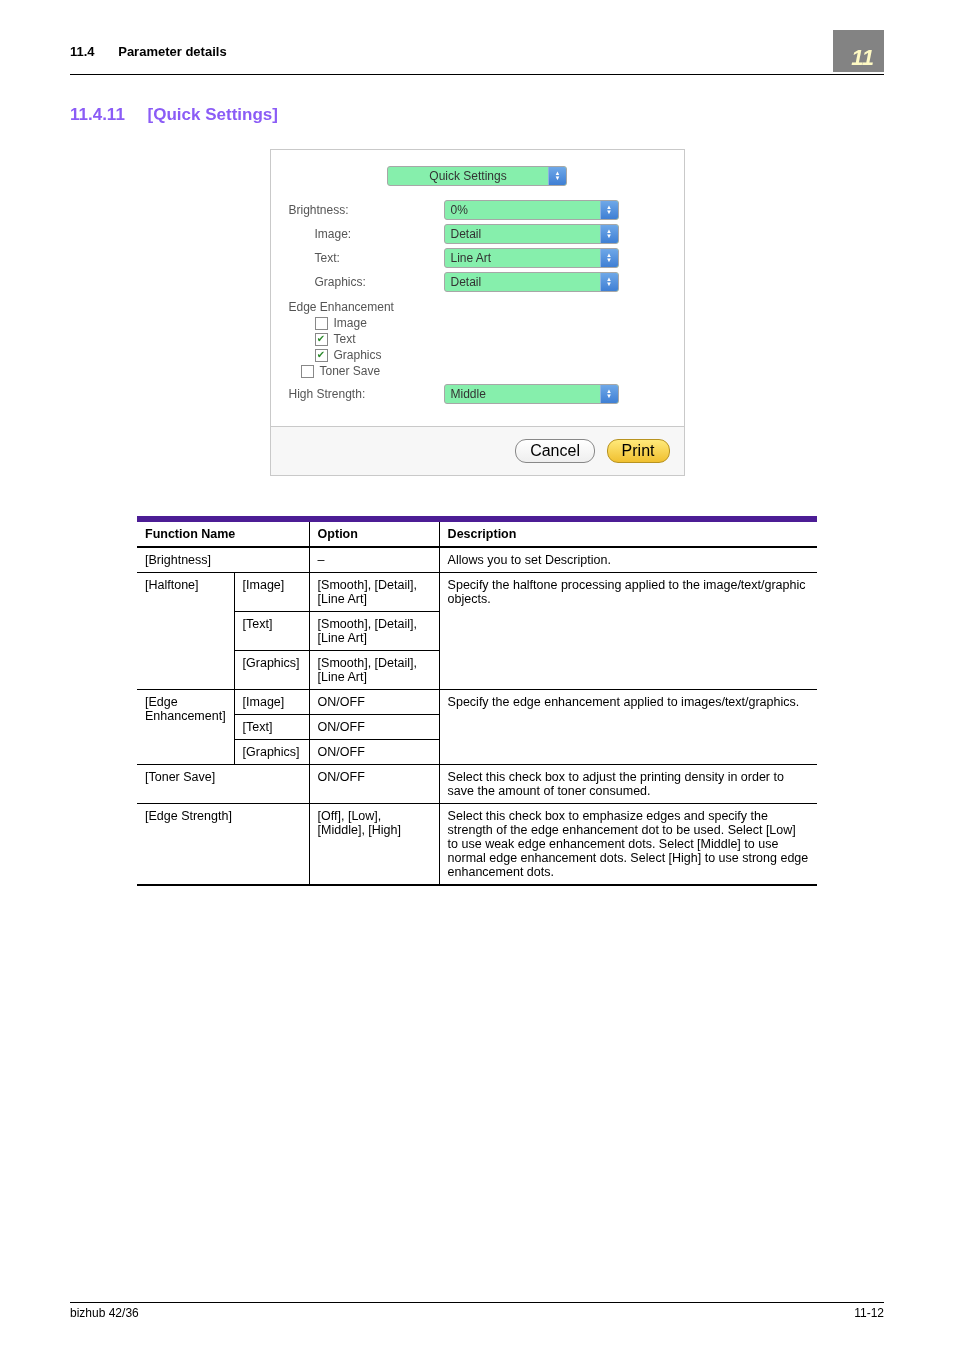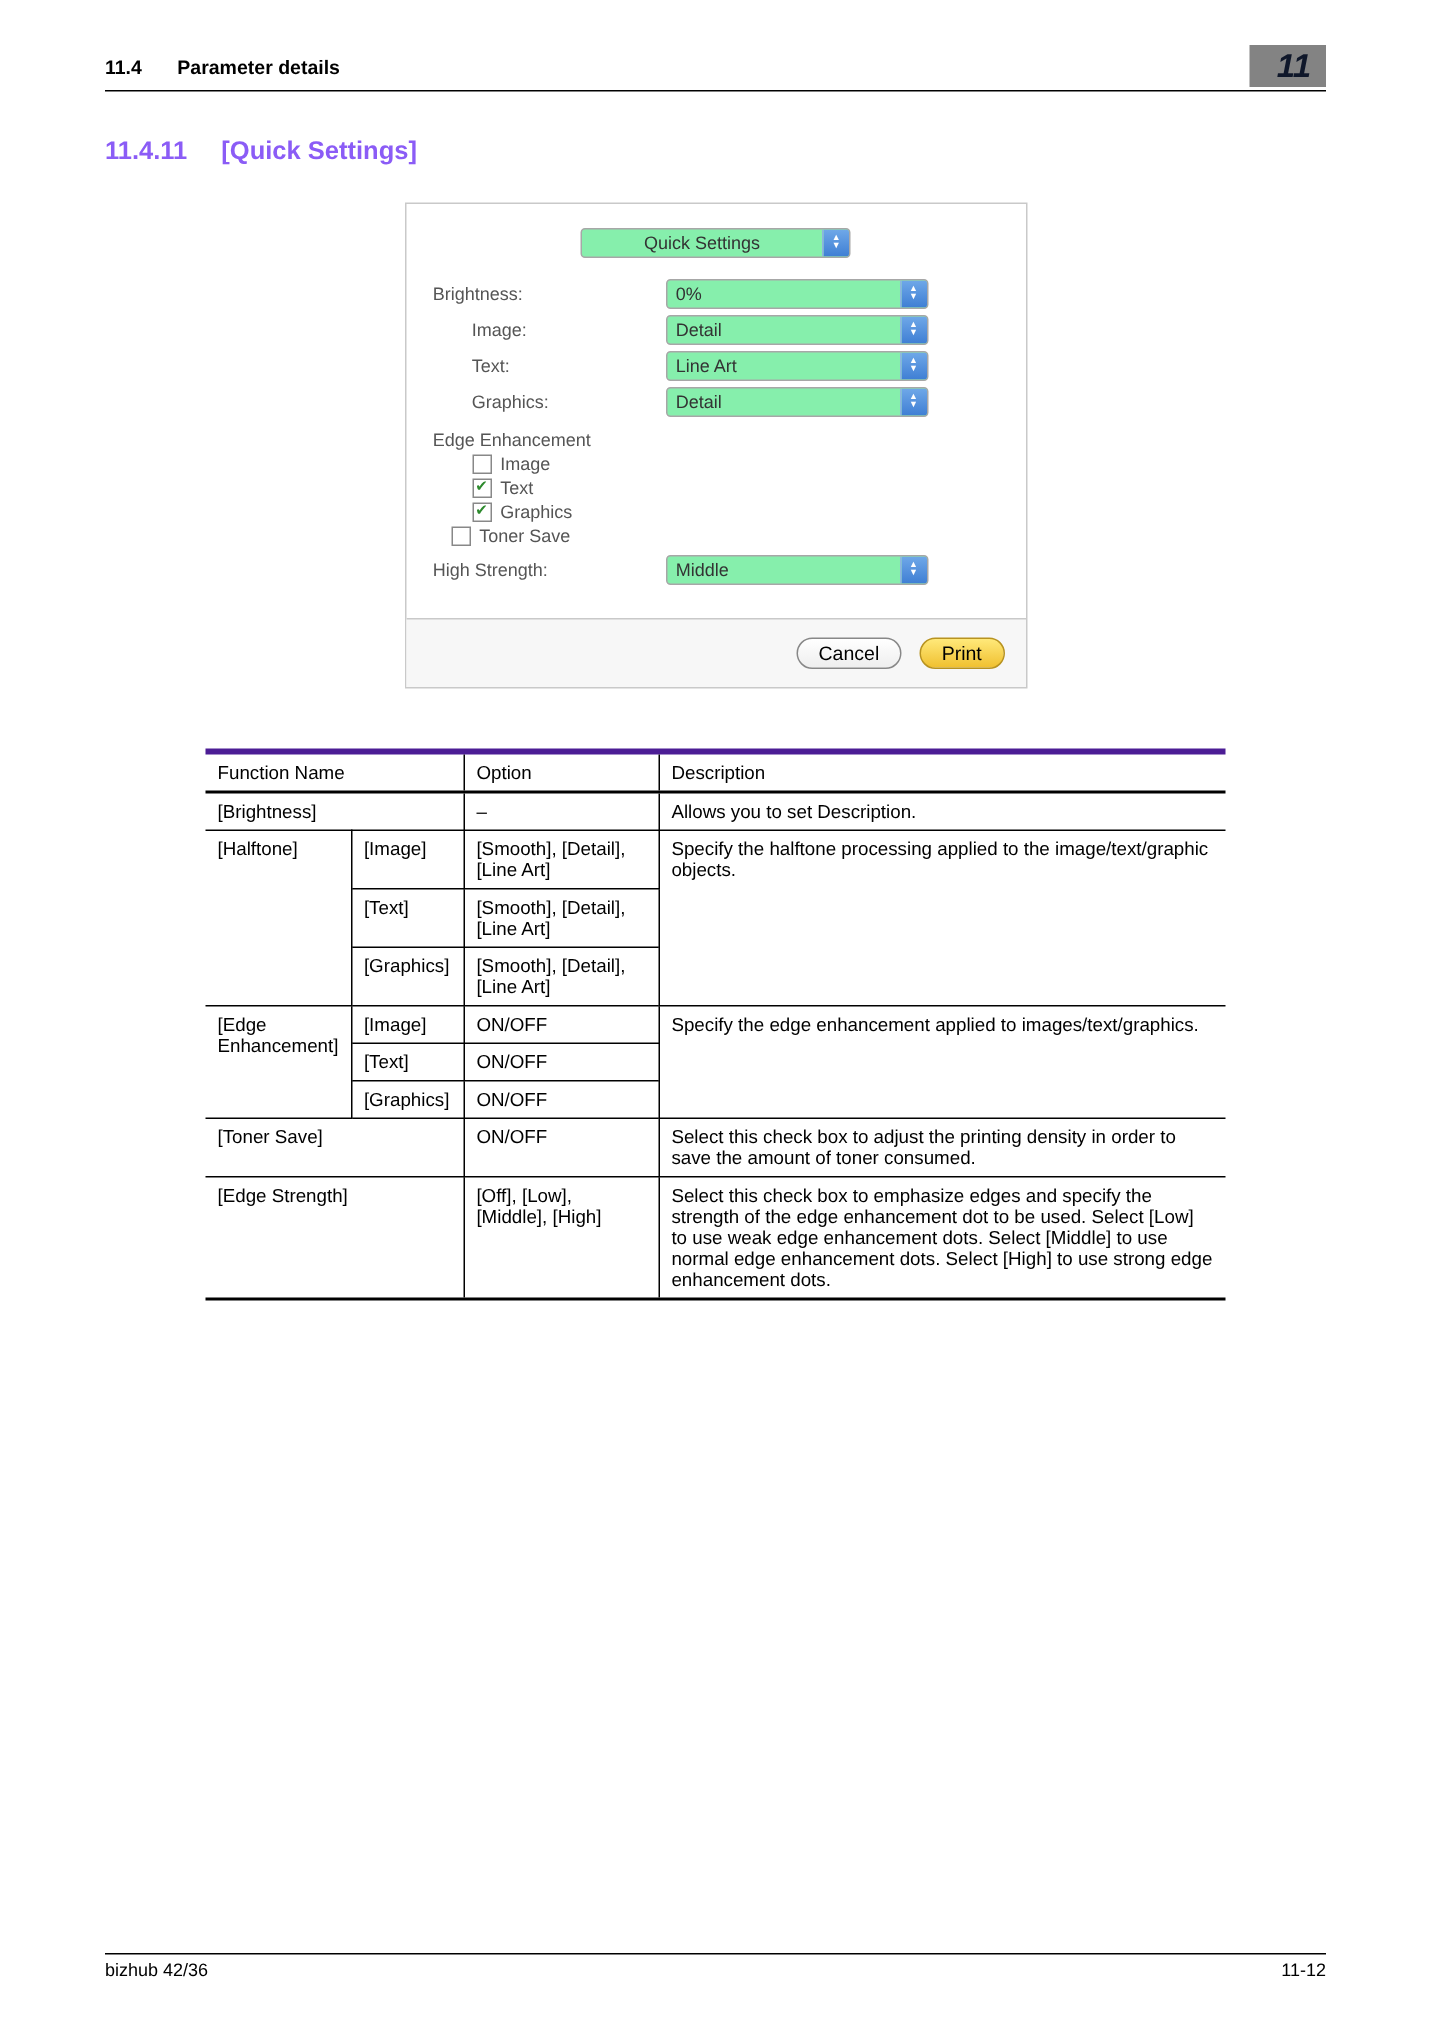--- a/index.html
+++ b/index.html
@@ -25,25 +25,25 @@
     padding-bottom: 2px;
     margin-bottom: 30px;
   }
   .hdr-left {
     font-weight: bold;
     font-size: 13px;
   }
   .hdr-left .secno { margin-right: 20px; }
   .hdr-right {
     background: #838383;
-    color: #0f172a;
+    color: #fef9c3;
     font-weight: bold;
     font-style: italic;
     font-size: 22px;
-    padding: 2px 10px 2px 18px;
+    padding: 16px 10px 2px 18px;
     line-height: 1.1;
   }
   .sect-title {
     font-weight: bold;
     font-size: 17px;
     color: #8b5cf6;
     margin-bottom: 24px;
   }
   .sect-title .num { margin-right: 18px; }
 
@@ -94,21 +94,21 @@
     border: 1px solid #888; background:#fff;
     display:inline-flex; align-items:center; justify-content:center;
     font-size:10px; color:#2d8a2d; line-height:1;
   }
 
   .btn {
     display:inline-block;
     border:1px solid #888;
     border-radius: 11px;
     padding: 2px 14px;
-    font-size:13px;
+    font-size:16px;
     background: linear-gradient(#fff,#eee);
     margin-left:8px;
   }
   .btn.primary {
     background: linear-gradient(#ffe97a,#f0c030);
     border-color:#b89320;
   }
 
   
   table.params {
@@ -117,23 +117,23 @@
     border-collapse: collapse;
     font-size: 12.5px;
   }
   table.params th, table.params td {
     border: 1px solid #000;
     padding: 5px 8px;
     vertical-align: top;
     text-align: left;
   }
   table.params thead th {
-    border-top: 4px solid #4c1d95;
+    border-top: 6px solid #4c1d95;
     border-bottom: 2px solid #000;
-    font-weight: normal;
+    font-weight: bold;
     border-left: none;
     border-right: none;
   }
   table.params thead th.col-opt { border-left:1px solid #000; }
   table.params thead th.col-desc { border-left:1px solid #000; }
   table.params td.noL { border-left:none; }
   table.params td.noR { border-right:none; }
   table.params tr.last td { border-bottom:2px solid #000; }
 
   .ftr {

